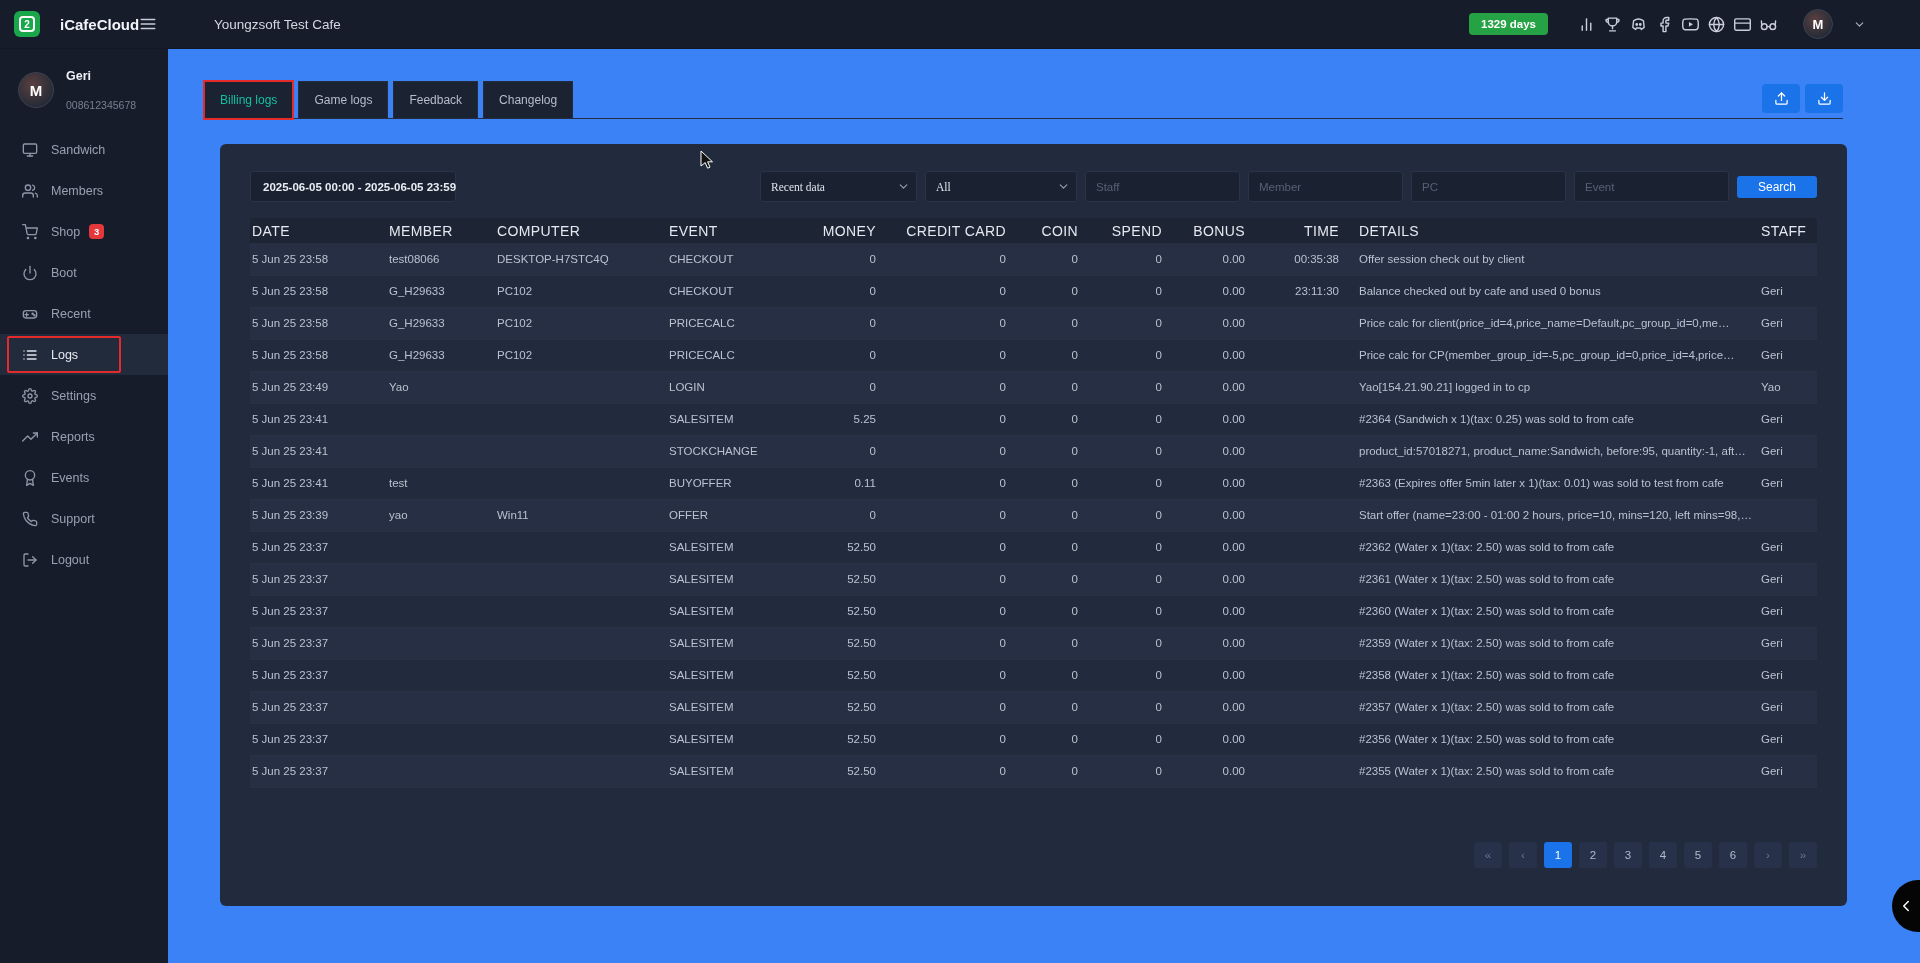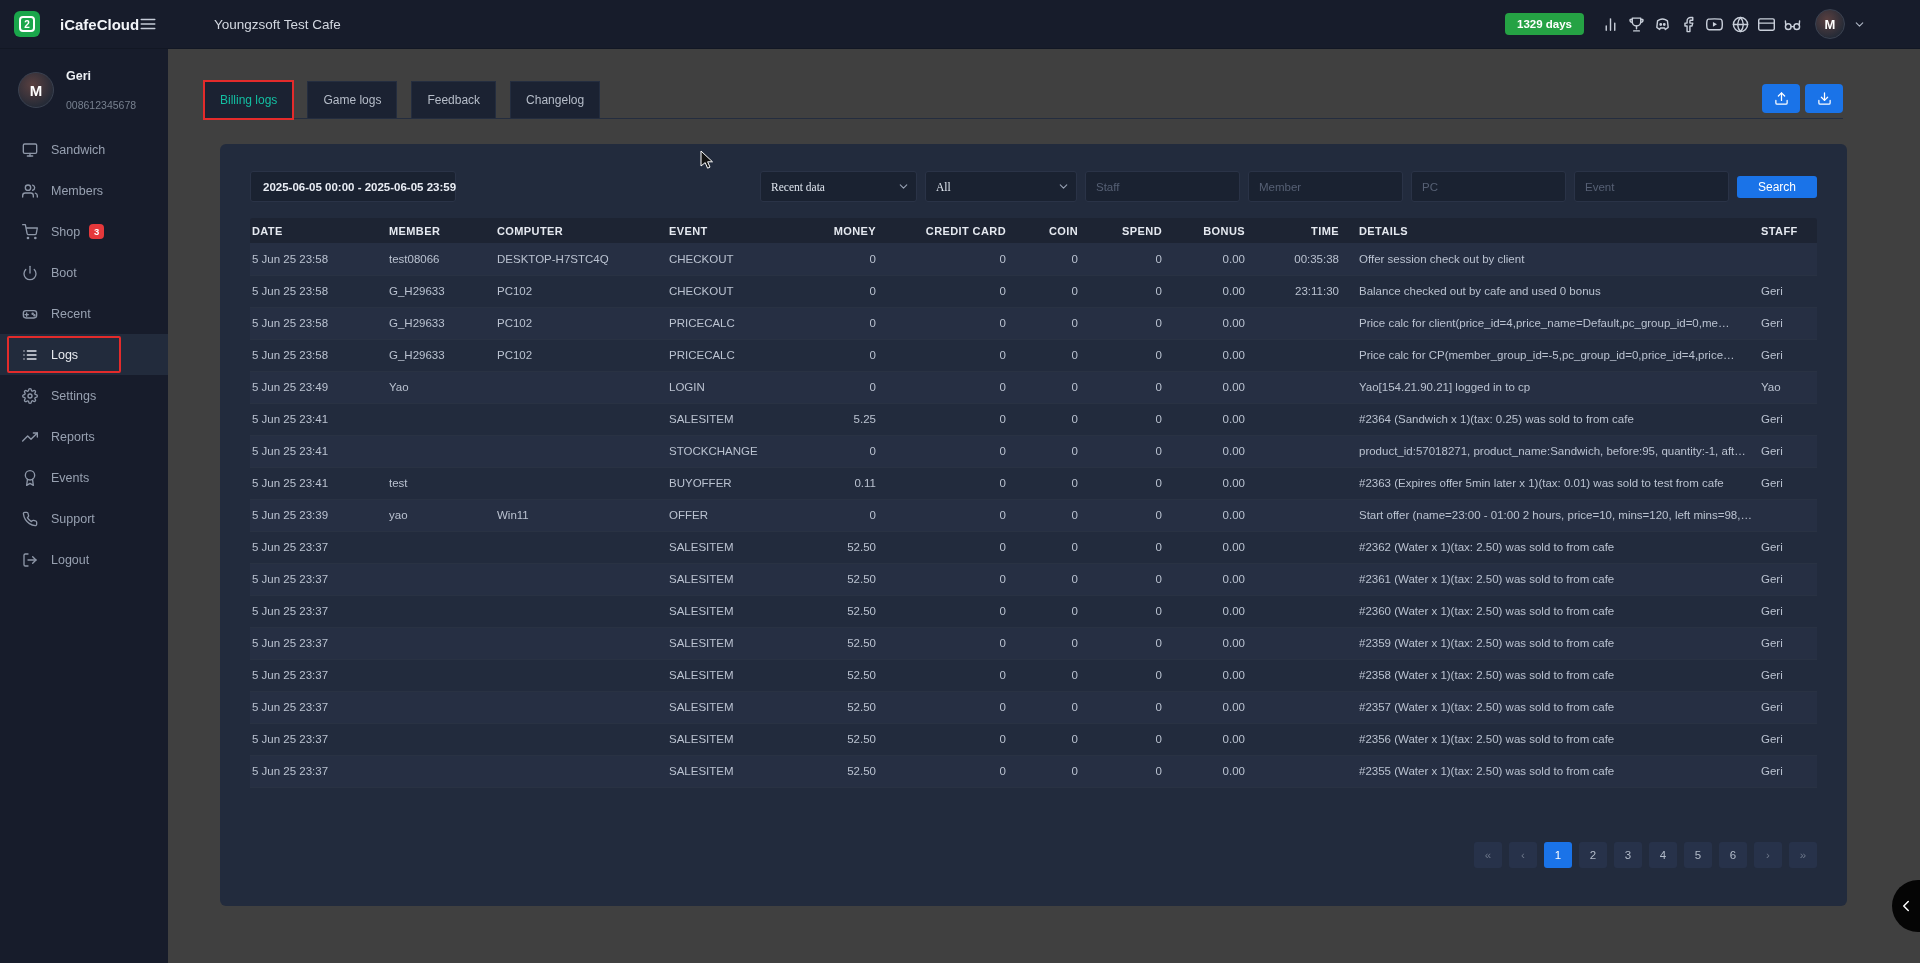--- a/index.html
+++ b/index.html
@@ -18,21 +18,21 @@
     border-bottom: 1px solid #121724; z-index: 5;
   }
   .topbar-left { width: 168px; display: flex; align-items: center; justify-content: space-between; padding: 0 16px 0 14px; }
   .brand { display: flex; align-items: center; }
   .brand-logo { width: 26px; height: 26px; background: #1aa64b; border-radius: 6px; display: flex; align-items: center; justify-content: center; }
   .brand-logo-inner { width: 16px; height: 16px; border: 2px solid #fff; border-radius: 4px; display: flex; align-items: center; justify-content: center; font-size: 10px; font-weight: bold; color: #fff; }
   .brand-name { font-size: 15px; font-weight: bold; color: #f2f4f8; margin-left: 20px; }
   .hamburger { color: #c6ccd8; display: flex; cursor: pointer; }
   .hamburger svg { width: 18px; height: 18px; }
   .cafe-name { margin-left: 46px; font-size: 13.5px; color: #d3d8e1; }
-  .topbar-right { margin-left: auto; display: flex; align-items: center; gap: 8px; padding-right: 54px; }
+  .topbar-right { margin-left: auto; display: flex; align-items: center; gap: 20px; padding-right: 54px; }
   .days-badge { background: #25a244; color: #fff; font-size: 11.5px; font-weight: bold; border-radius: 4px; padding: 5px 12px; margin-right: 10px; cursor: pointer; }
   .tb-icon { color: #c9cfda; display: flex; cursor: pointer; }
   .tb-icon svg { width: 17px; height: 17px; }
   .avatar { width: 30px; height: 30px; border-radius: 50%; background: radial-gradient(circle at 40% 35%, #5a4040, #262b37 72%); border: 1px solid #3a4150; color: #fff; font-weight: bold; font-size: 13px; display: flex; align-items: center; justify-content: center; margin-left: 6px; cursor: pointer; }
   .caret-avatar { color: #aeb6c4; display: flex; cursor: pointer; }
   .caret-avatar svg { width: 13px; height: 13px; }
 
   
   .sidebar { position: absolute; top: 49px; left: 0; width: 168px; bottom: 0; background: #171c2b; }
   .user { display: flex; align-items: center; padding: 20px 14px 18px 18px; }
@@ -42,25 +42,25 @@
   .user-phone { font-size: 10.5px; color: #77808f; margin-top: 16px; }
   .nav-item { position: relative; display: flex; align-items: center; height: 41px; padding-left: 22px; color: #98a1b1; font-size: 12.5px; cursor: pointer; }
   .nav-item .icon { display: flex; margin-right: 13px; color: #8e97a8; }
   .nav-item .icon svg { width: 16px; height: 16px; }
   .nav-item.active { background: #222b3c; color: #e8ebf0; }
   .nav-item.active .icon { color: #dfe3ea; }
   .nav-badge { margin-left: 9px; background: #e5383b; color: #fff; font-size: 9.5px; font-weight: bold; min-width: 15px; height: 15px; border-radius: 4px; display: flex; align-items: center; justify-content: center; padding: 0 3px; }
   .nav-item.annotated::after { content: ""; position: absolute; left: 7px; top: 2px; width: 110px; bottom: 2px; border: 2px solid #e32b2b; border-radius: 2px; pointer-events: none; }
 
   
-  .main { position: absolute; top: 49px; left: 168px; right: 0; bottom: 0; background: #404040; }
+  .main { position: absolute; top: 49px; left: 168px; right: 0; bottom: 0; background: #3b82f6; }
   .tabbar { margin: 32px 77px 0 36px; display: flex; align-items: flex-end; border-bottom: 1px solid #242d3f; }
   .tabs { display: flex; }
   .tab { position: relative; padding: 11px 15px; font-size: 12px; color: #b6bdc9; border: 1px solid #242d3f; border-bottom: none; cursor: pointer; background: #1b2232; }
-  .tab + .tab { margin-left: 14px; }
+  .tab + .tab { margin-left: 5px; }
   .tab.active { color: #13bfa2; }
   .tab.annotated::after { content: ""; position: absolute; inset: -2px; border: 2px solid #e32b2b; pointer-events: none; }
   .tab-actions { margin-left: auto; display: flex; gap: 5px; margin-bottom: 5px; }
   .tb-btn { width: 38px; height: 29px; background: #1a73e8; border: none; border-radius: 4px; color: #fff; display: flex; align-items: center; justify-content: center; cursor: pointer; }
   .tb-btn svg { width: 15px; height: 15px; }
 
   .card { margin: 25px 73px 0 52px; height: 762px; background: #222b3d; border-radius: 6px; padding: 27px 30px; }
 
   
   .filters { display: flex; align-items: center; }
@@ -71,21 +71,21 @@
   .select-wrap.narrow select { width: 152px; }
   .caret { position: absolute; right: 7px; top: 9px; color: #97a1b3; pointer-events: none; display: flex; }
   .caret svg { width: 13px; height: 13px; }
   input.flt { width: 155px; height: 31px; background: #1a2231; border: 1px solid #2a3347; border-radius: 3px; color: #dfe5ee; font-size: 11.5px; padding: 0 10px; font-family: inherit; }
   input.flt::placeholder { color: #566074; }
   .search-btn { width: 80px; height: 22px; background: #1a73e8; border: none; border-radius: 3px; color: #fff; font-size: 12px; font-family: inherit; cursor: pointer; }
 
   
   .table-wrap { margin-top: 16px; height: 592px; overflow: hidden; border-radius: 3px; }
   table { width: 100%; border-collapse: collapse; table-layout: fixed; }
-  thead th { background: #1d2433; color: #e5e9f0; font-size: 11px; letter-spacing: .4px; text-align: left; font-weight: bold; height: 25px; padding: 0 6px 0 2px; white-space: nowrap; }
+  thead th { background: #1d2433; color: #e5e9f0; font-size: 14px; letter-spacing: .4px; text-align: left; font-weight: normal; height: 25px; padding: 0 6px 0 2px; white-space: nowrap; }
   tbody td { height: 32px; font-size: 11.5px; color: #bac2d0; padding: 0 6px 0 2px; white-space: nowrap; overflow: hidden; text-overflow: ellipsis; }
   tbody tr { border-bottom: 1px solid rgba(255,255,255,0.035); }
   tbody tr:nth-child(odd) { background: #262f43; }
   tbody tr:nth-child(even) { background: #222b3d; }
   th.num, td.num { text-align: right; padding-right: 4px; }
   th.details, td.details { padding-left: 16px; }
 
   
   .pagination { margin-top: 32px; display: flex; justify-content: flex-end; gap: 7px; }
   .page-btn { min-width: 28px; height: 26px; padding: 0 8px; background: #27324a; border: none; border-radius: 3px; color: #b3bcca; font-size: 11.5px; font-family: inherit; cursor: pointer; display: flex; align-items: center; justify-content: center; }

